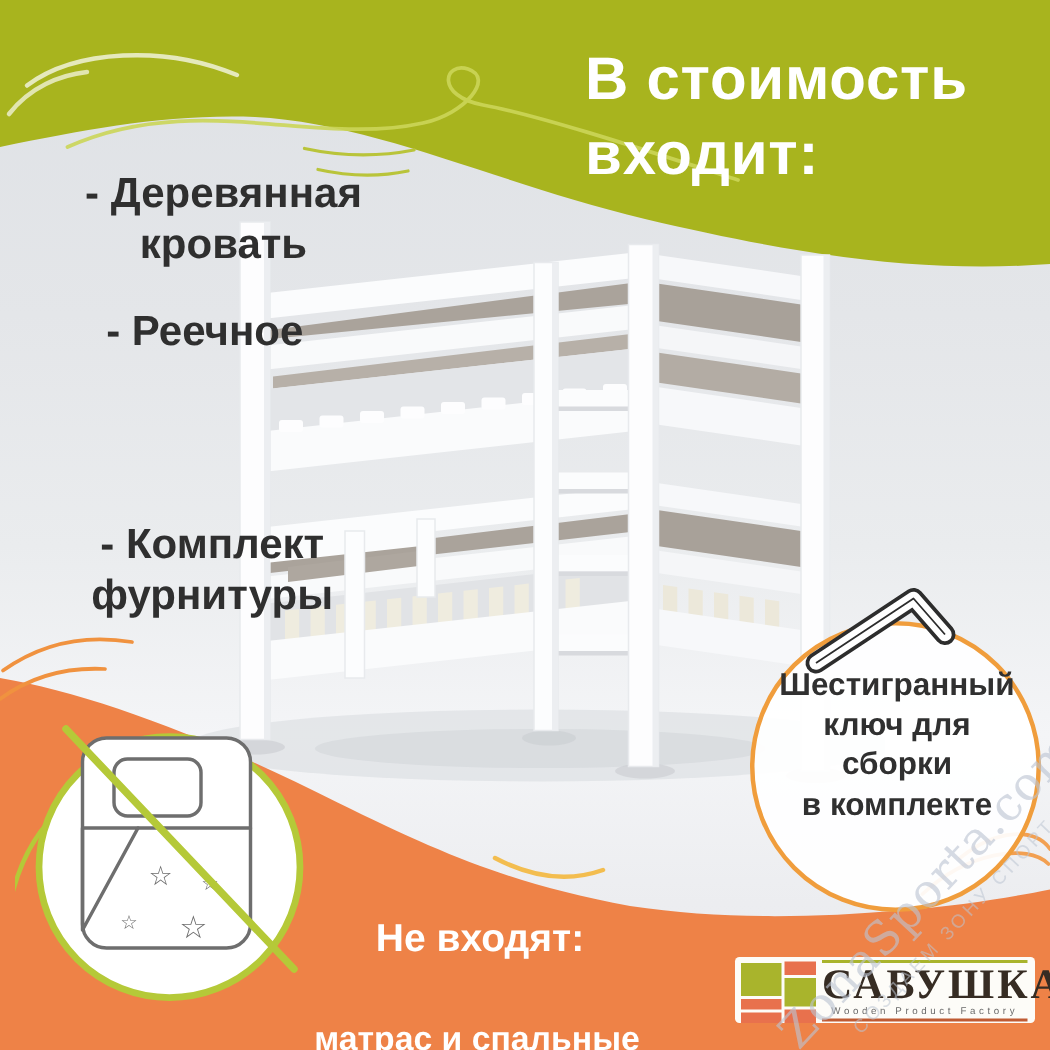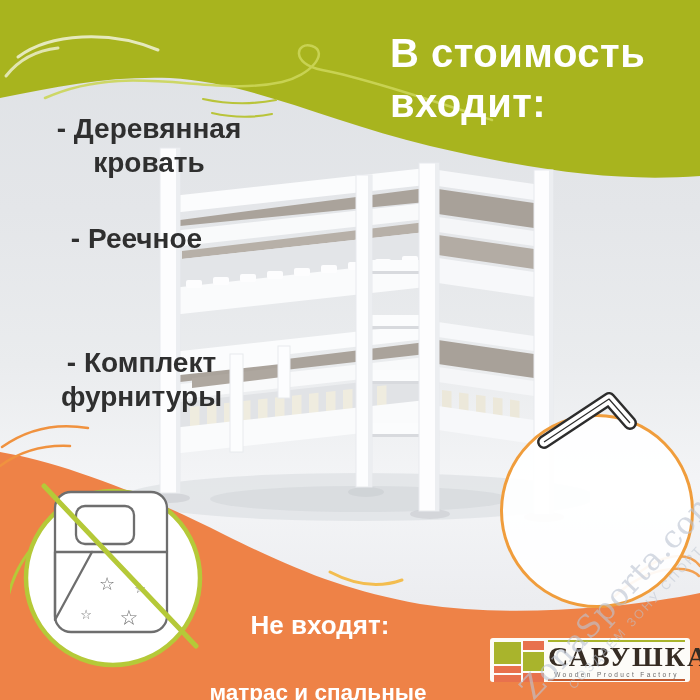--- a/index.html
+++ b/index.html
@@ -16,21 +16,21 @@
 
   
   .title{left:390px;top:28px;width:310px;z-index:3;text-align:left;
          color:#fff;font-weight:800;font-size:40px;line-height:50px;letter-spacing:.5px;}
 
   
   .included{left:0;top:0;width:255px;z-index:3;color:#2f2f2f;font-weight:800;
             font-size:28px;line-height:34px;text-align:center;}
   .included .item{position:absolute;left:0;width:250px;margin-left:24px;}
   .item-1{top:112px;}
-  .item-2{top:222px;width:225px !important;}
+  .item-2{top:204px;width:225px !important;}
   .item-3{top:346px;width:235px !important;}
 
   
   #bed{left:130px;top:120px;z-index:2;}
 
   
   #bottom-band{left:0;top:400px;z-index:4;}
 
   
   #no-bedding{left:10px;top:415px;z-index:5;}
@@ -226,20 +226,26 @@
     </g>
     <line x1="34" y1="71" x2="186" y2="231" stroke="#b5c938" stroke-width="5" stroke-linecap="round"></line>
   </svg>
 
   <div class="abs hex-circle"></div>
   <svg id="hex-key" class="abs" width="130" height="75" viewBox="0 0 130 75">
     <path d="M24,60 L89,17 L110,41" fill="none" stroke="#2d2d2d" stroke-width="14" stroke-linecap="round" stroke-linejoin="round"></path>
     <path d="M24,60 L89,17 L110,41" fill="none" stroke="#ffffff" stroke-width="9" stroke-linecap="round" stroke-linejoin="round"></path>
     <path d="M24,60 L89,17 L110,41" fill="none" stroke="#2d2d2d" stroke-width="1.2" stroke-linejoin="round"></path>
   </svg>
+  <div class="abs hex-text">
+    <div>Шестигранный</div>
+    <div>ключ для</div>
+    <div>сборки</div>
+    <div>в комплекте</div>
+  </div>
 
   <div class="abs not-heading">Не входят:</div>
   <div class="not-detail not-detail1">матрас и спальные</div>
 
   <div class="abs logo">
     <div class="logo-blocks">
       <div class="lb lb-g" style="left:0;top:1px;width:27px;height:22px;"></div>
       <div class="lb lb-o" style="left:0;top:25px;width:27px;height:7px;"></div>
       <div class="lb lb-o" style="left:0;top:34px;width:27px;height:7px;"></div>
       <div class="lb lb-o" style="left:29px;top:0;width:21px;height:9px;"></div>

